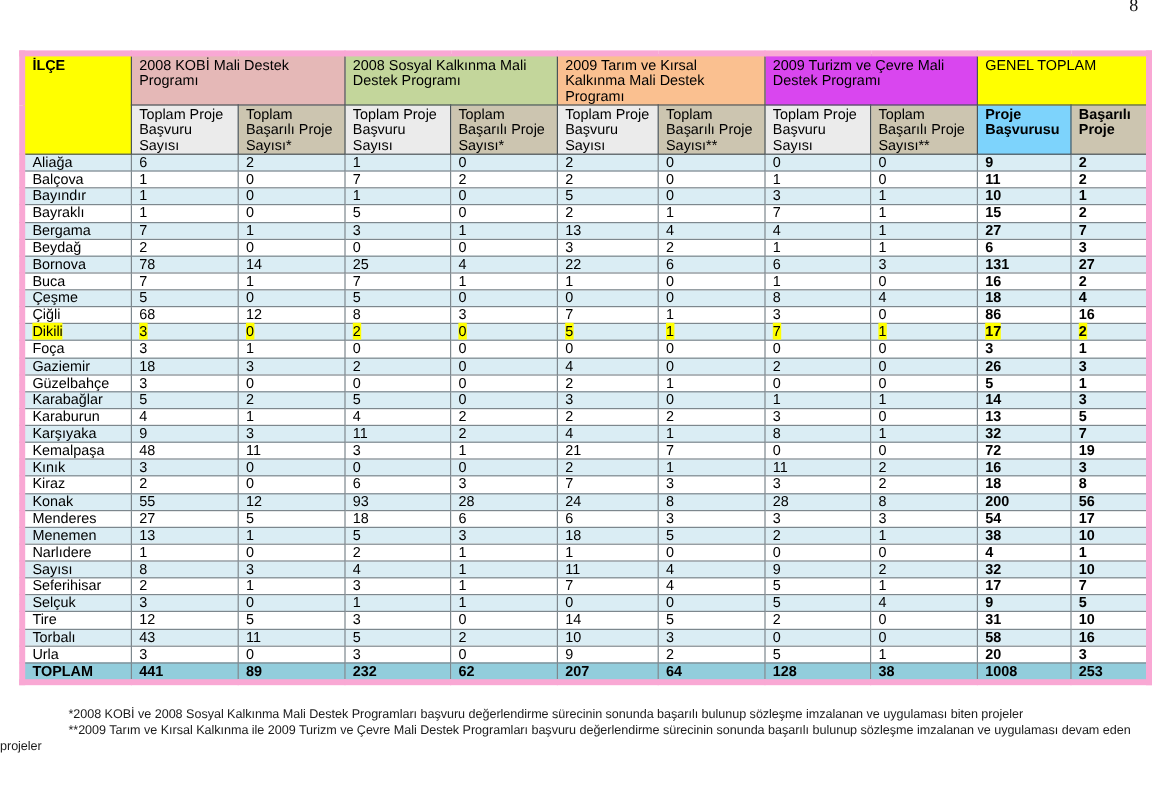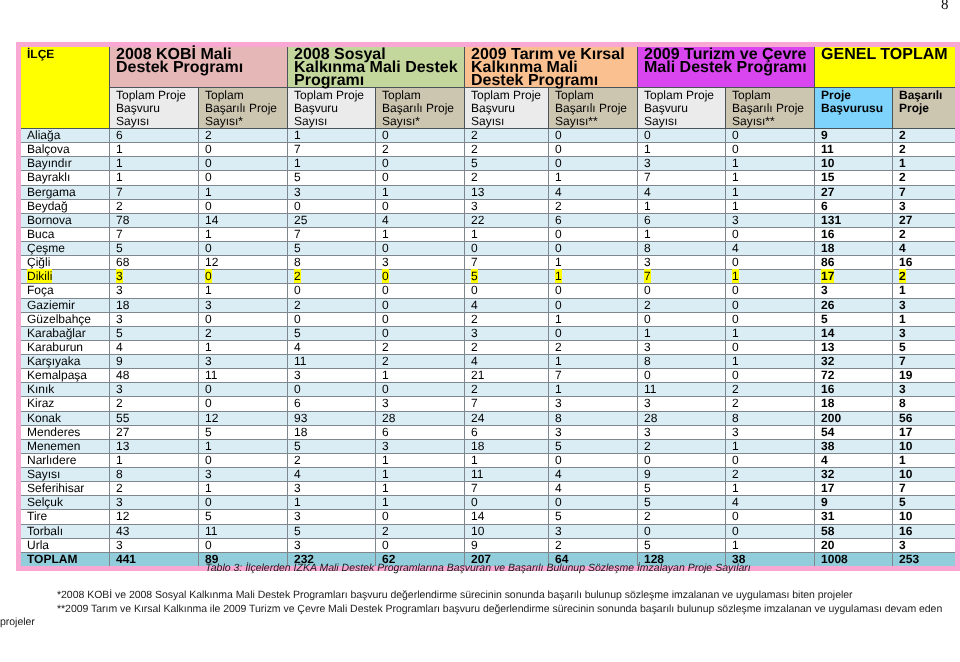--- a/index.html
+++ b/index.html
@@ -12,21 +12,21 @@
   #page { position:relative; width:960px; height:662px; }
   .pagenum { position:absolute; left:941px; top:-2px; font-size:15px; line-height:15px;
              color:#111; font-family:"Liberation Serif", serif; }
   table.main { position:absolute; left:16px; top:42px; width:939px;
                border-collapse:collapse; table-layout:fixed; border:5px solid #f9a8d4; }
   table.main td { border:1px solid #7d878d; padding:0; vertical-align:top;
                   font-weight:normal; text-align:left; }
   table.main thead td { border-color:#4a5358; }
   table.main tbody tr:first-child td { border-top-color:#3c4449; }
   table.main tbody tr:last-child td { border-top-color:#3c4449; border-bottom-color:#3c4449; }
-  table.main td.grouphdr { font-weight:bold; font-size:16px; line-height:13px; padding:1px 5px 0 6px; height:40px; }
+  table.main td.grouphdr { font-weight:normal; font-size:12px; line-height:13px; padding:1px 5px 0 6px; height:40px; }
   table.main td.ilce { background:#ffff00; font-weight:bold; font-size:12px; line-height:13px; padding:1px 5px 0 6px; }
   table.main td.subhdr { font-size:12px; line-height:13px; padding:1px 5px 0 6px; height:40px; }
   table.main td.sub-a  { background:#ebebeb; }
   table.main td.sub-b  { background:#ccc5b0; }
   table.main td.sub-ga { background:#7dd3fc; font-weight:bold; }
   table.main td.sub-gb { background:#ccc5b0; font-weight:bold; }
   table.main tbody td { font-size:12px; height:13.13px; line-height:13.13px;
                         padding:0 3px 0 6px; vertical-align:middle; }
   table.main tbody tr.odd   td { background:#daedf4; }
   table.main tbody tr.even  td { background:#ffffff; }
@@ -481,18 +481,17 @@
           <td class="cell"><span>62</span></td>
           <td class="cell"><span>207</span></td>
           <td class="cell"><span>64</span></td>
           <td class="cell"><span>128</span></td>
           <td class="cell"><span>38</span></td>
           <td class="cell"><span>1008</span></td>
           <td class="cell"><span>253</span></td>
         </tr>
       </tbody>
   </table>
-  <div class="caption">Tablo 3: İlçelerden İZKA Mali Destek Programlarına Başvuran ve Başarılı Bulunup Sözleşme İmzalayan Proje Sayıları</div>
   <div class="notes">
     <div>*2008 KOBİ ve 2008 Sosyal Kalkınma Mali Destek Programları başvuru değerlendirme sürecinin sonunda başarılı bulunup sözleşme imzalanan ve uygulaması biten projeler</div>
     <div>**2009 Tarım ve Kırsal Kalkınma ile 2009 Turizm ve Çevre Mali Destek Programları başvuru değerlendirme sürecinin sonunda başarılı bulunup sözleşme imzalanan ve uygulaması devam eden projeler</div>
   </div>
 </div>
 
 </body></html>

